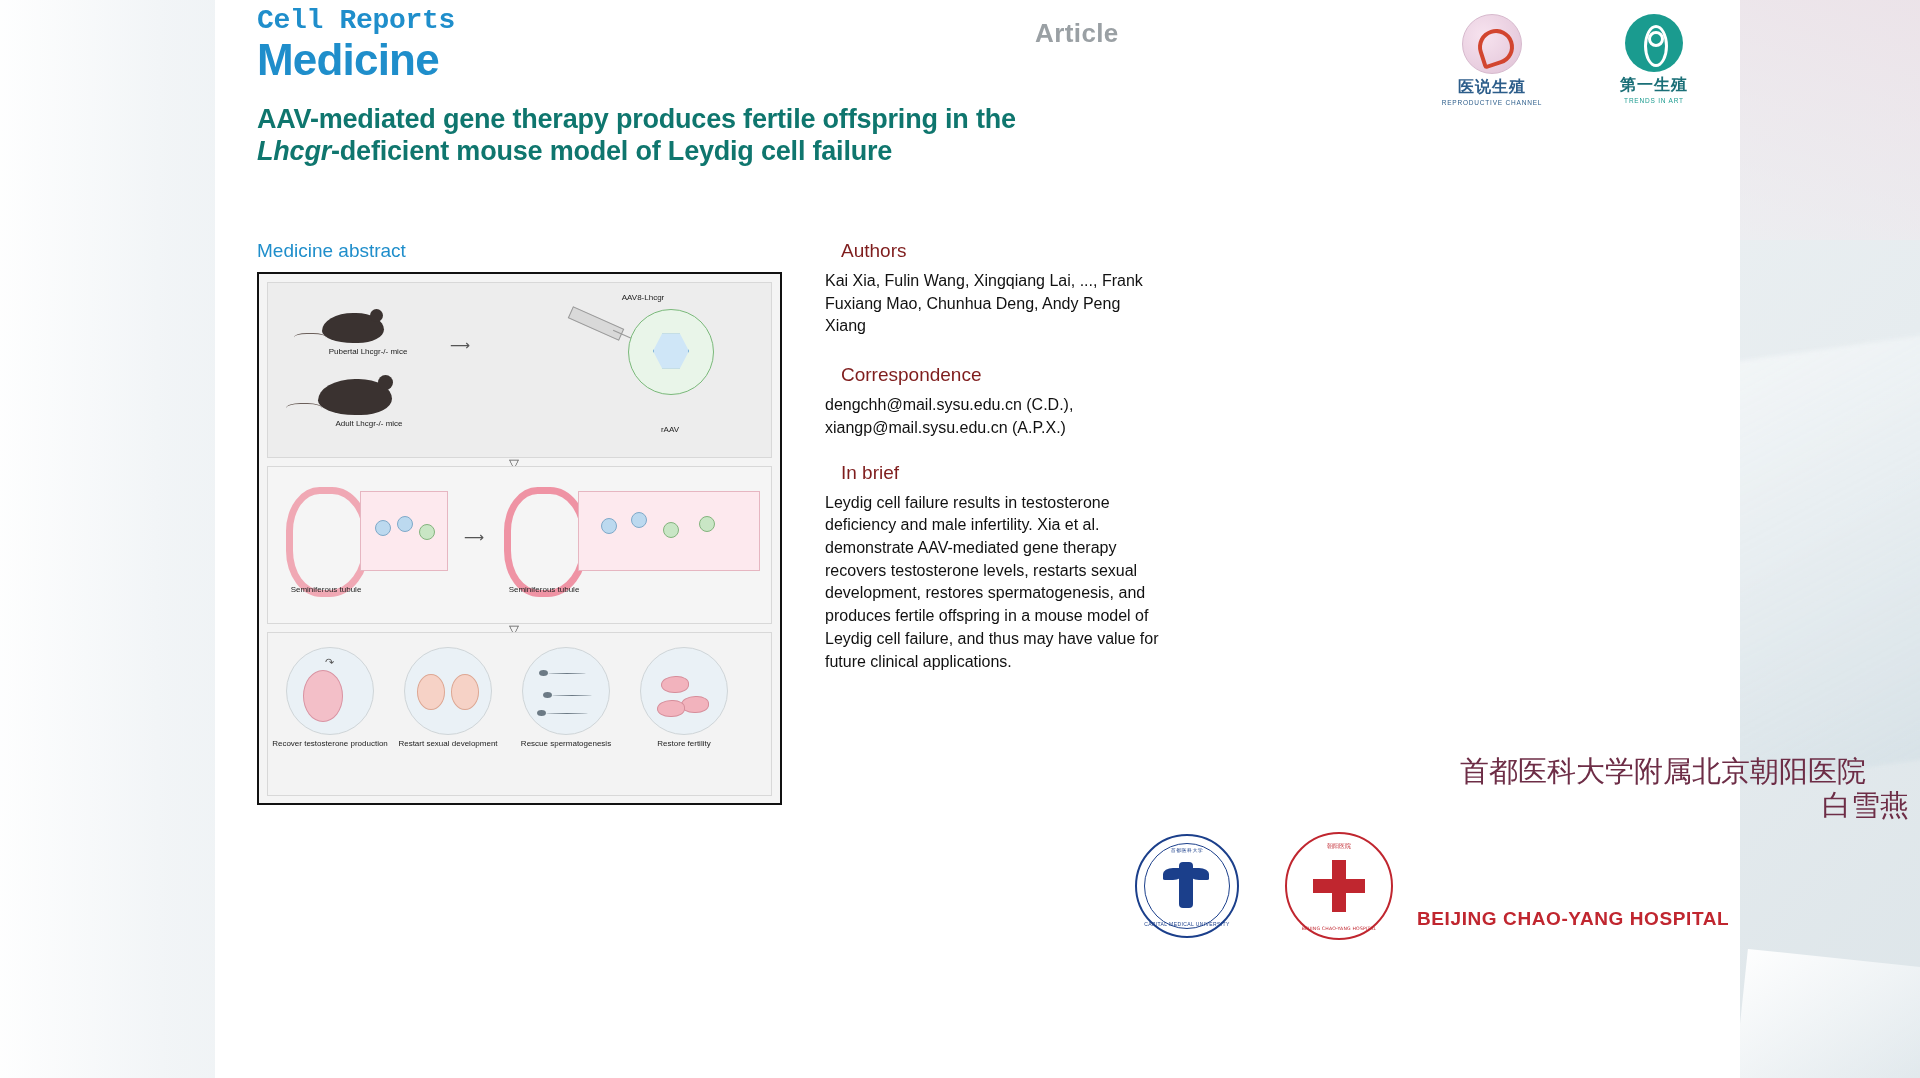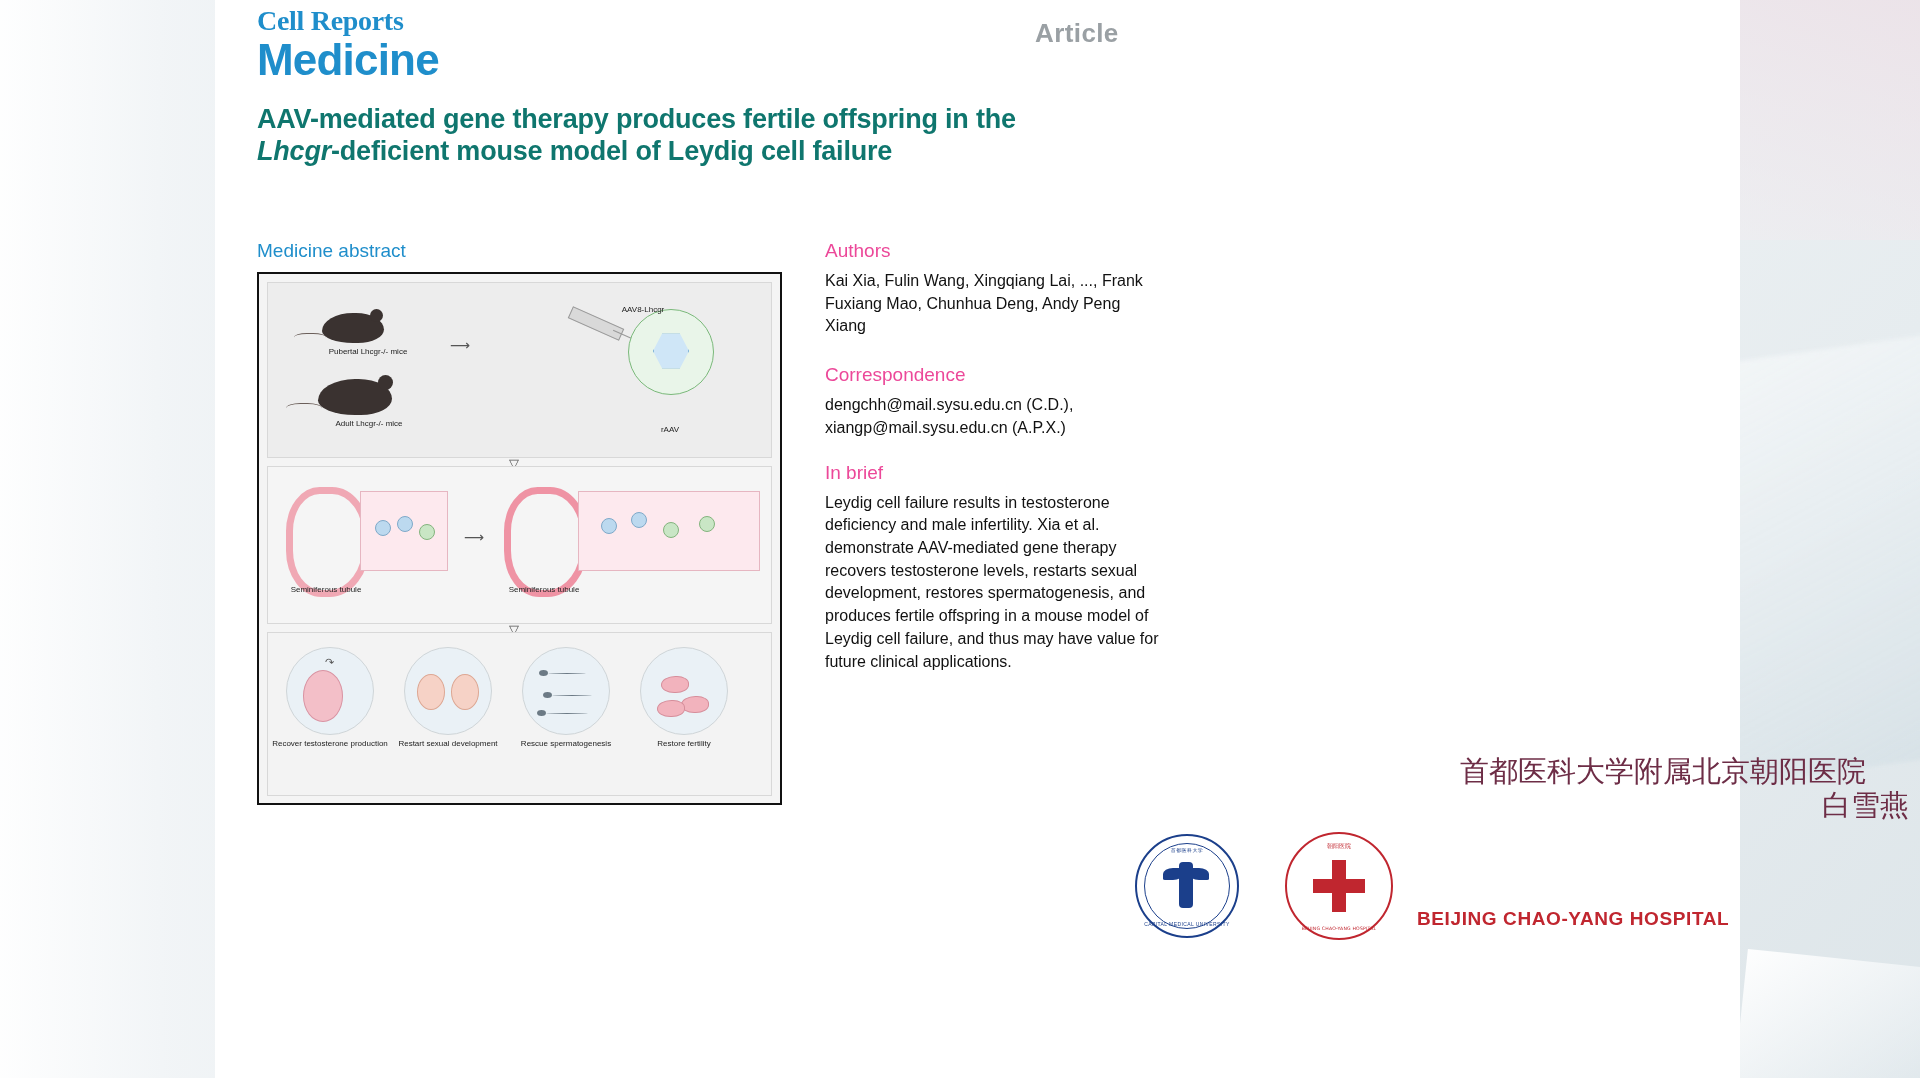--- a/index.html
+++ b/index.html
@@ -67,21 +67,21 @@
     background: #ffffff;
   }
 
   
   #journal-masthead {
     position: absolute;
     left: 42px;
     top: 6px;
   }
   #journal-name-small {
-    font-family: Liberation Serif, serif;
+    font-family: Liberation Mono, monospace;
     font-size: 28px;
     font-weight: bold;
     color: #1f8ecb;
     letter-spacing: -0.3px;
     line-height: 1.05;
   }
   #journal-name-large {
     font-family: "Liberation Sans", sans-serif;
     font-size: 44px;
     font-weight: bold;
@@ -276,23 +276,23 @@
   }
 
   
   #meta-column {
     position: absolute;
     left: 610px;
     top: 240px;
     width: 340px;
   }
   .meta-heading {
-    color: #ec4899;
+    color: #7f1d1d;
     font-size: 19px;
-    margin: 0 0 8px 0;
+    margin: 0 0 8px 16px;
     font-weight: normal;
   }
   .meta-body {
     font-size: 16px;
     color: #111;
     line-height: 1.42;
     margin: 0 0 26px 0;
   }
   .meta-body.tight { margin-bottom: 22px; }
 
@@ -545,21 +545,21 @@
       <div class="mouse-tail" style="left:18px;top:120px;width:36px;height:12px;"></div>
       <div class="ga-label" style="left:26px;top:136px;width:150px;">Adult Lhcgr-/- mice</div>
 
       <div class="ga-arrow" style="left:182px;top:54px;">⟶</div>
 
       <div id="syringe"></div>
       <div id="syringe-needle"></div>
       <div id="aav-circle"></div>
       <div id="aav-hex"></div>
       <div class="ga-label" style="left:360px;top:100px;width:84px;margin-top:42px;">rAAV</div>
-      <div class="ga-label" style="left:300px;top:22px;width:150px;">AAV8-Lhcgr</div>
+      <div class="ga-label" style="left:300px;top:10px;width:150px;">AAV8-Lhcgr</div>
     </div>
 
     <div class="ga-arrow" style="left:250px;top:182px;font-size:13px;">▽</div>
 
     <div class="ga-panel" id="ga-panel-2">
       <div class="tubule" style="left:18px;top:20px;"></div>
       <div class="tubule-cross" style="left:92px;top:24px;">
         <div class="cell-dot" style="left:14px;top:28px;"></div>
         <div class="cell-dot" style="left:36px;top:24px;"></div>
         <div class="cell-dot green" style="left:58px;top:32px;"></div>
@@ -636,16 +636,28 @@
     <div id="cy-seal">
       <div class="cy-seal-text-top">朝阳医院</div>
       <div id="cy-cross-v"></div>
       <div id="cy-cross-h"></div>
       <div class="cy-seal-text-bottom">BEIJING CHAO-YANG HOSPITAL</div>
     </div>
 
     <div id="cy-wordmark-en">BEIJING CHAO-YANG HOSPITAL</div>
   </div>
 
+  <div id="channel-logos">
+    <div class="channel-logo" id="channel-mark-1-wrap">
+      <div class="channel-mark" id="channel-mark-1"></div>
+      <div class="channel-name-cn">医说生殖</div>
+      <div class="channel-name-en">REPRODUCTIVE CHANNEL</div>
+    </div>
+    <div class="channel-logo" id="channel-mark-2-wrap">
+      <div class="channel-mark" id="channel-mark-2"></div>
+      <div class="channel-name-cn">第一生殖</div>
+      <div class="channel-name-en">TRENDS IN ART</div>
+    </div>
+  </div>
 
   <div id="presenter-institution">首都医科大学附属北京朝阳医院</div>
   <div id="presenter-name">白雪燕</div>
 </div>
 
 </body></html>

